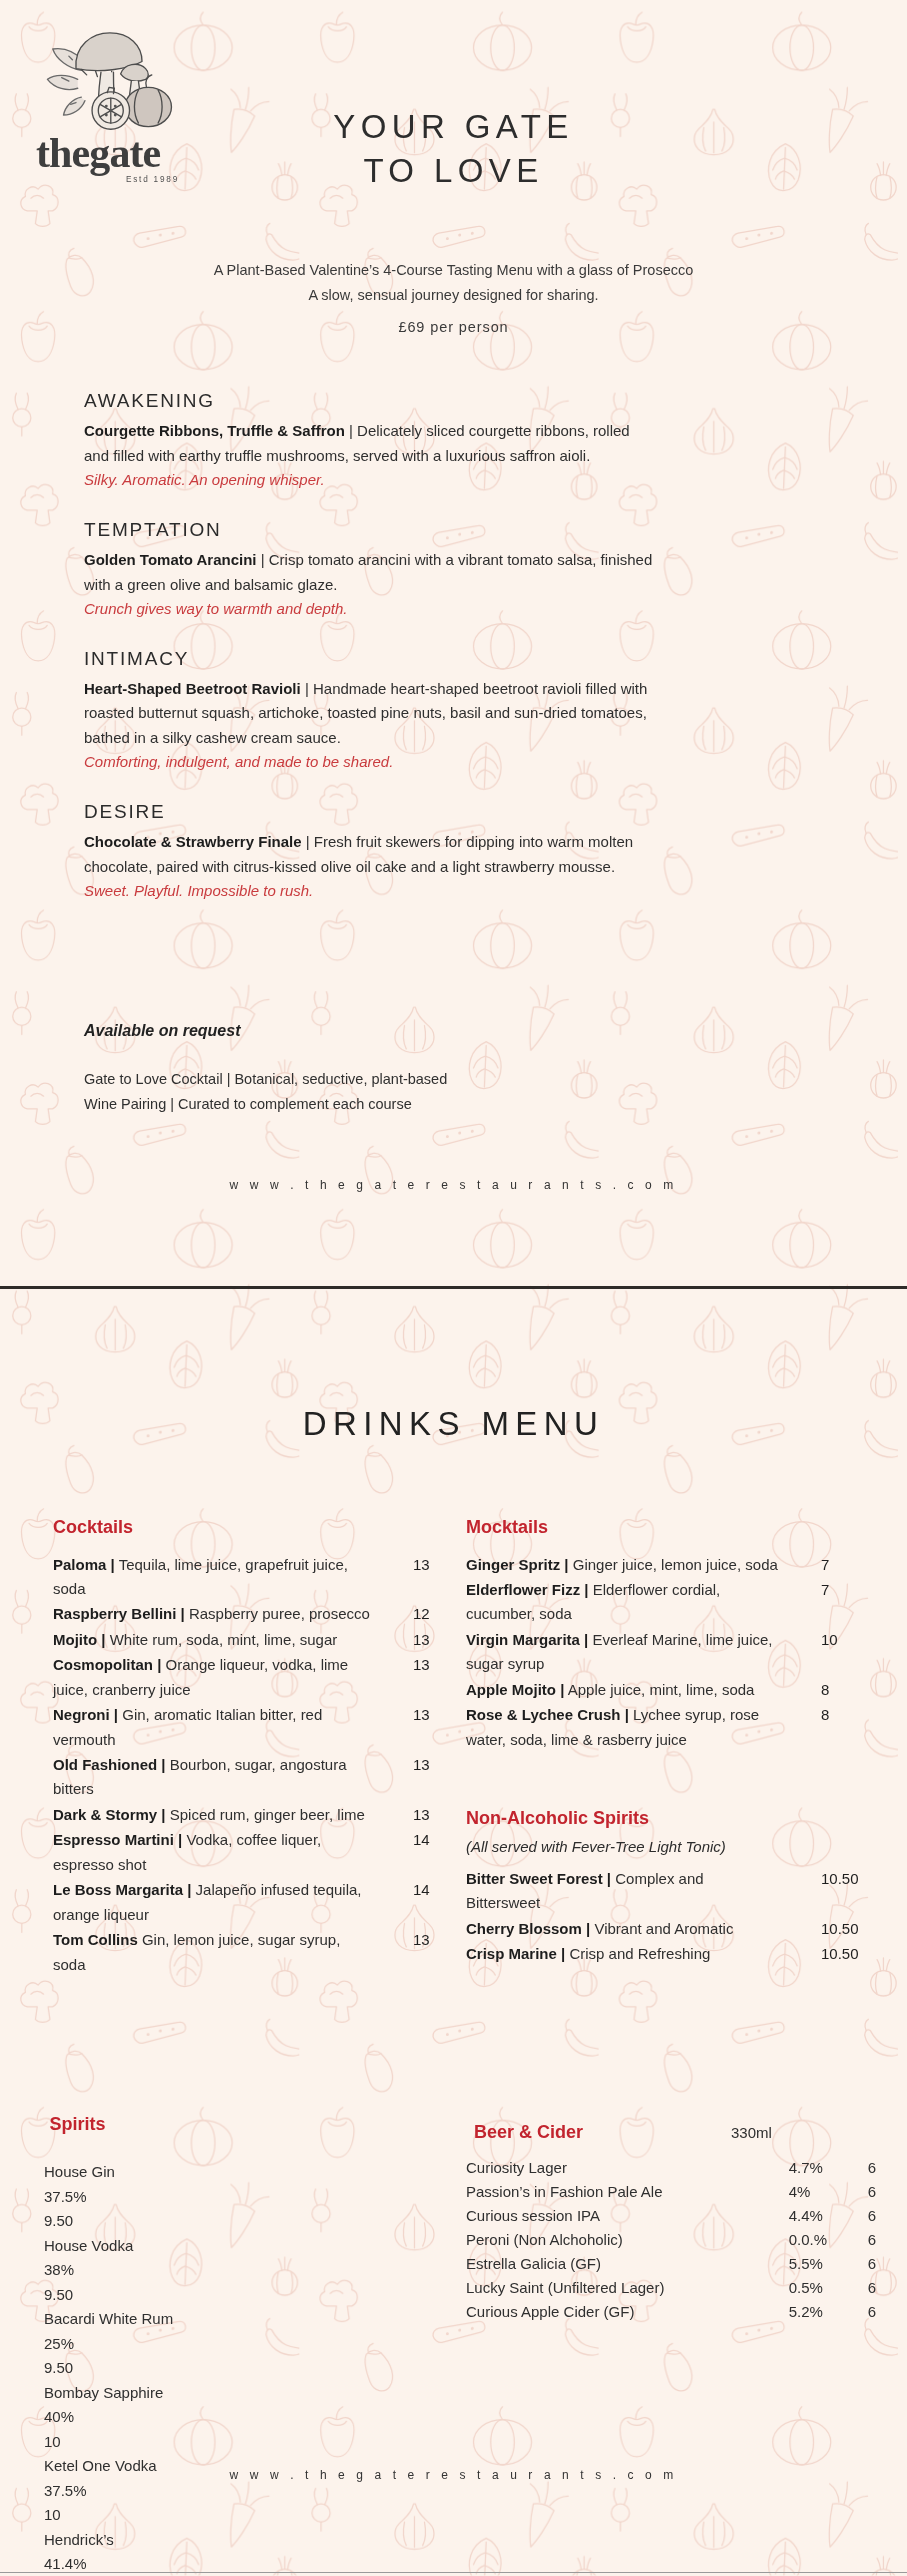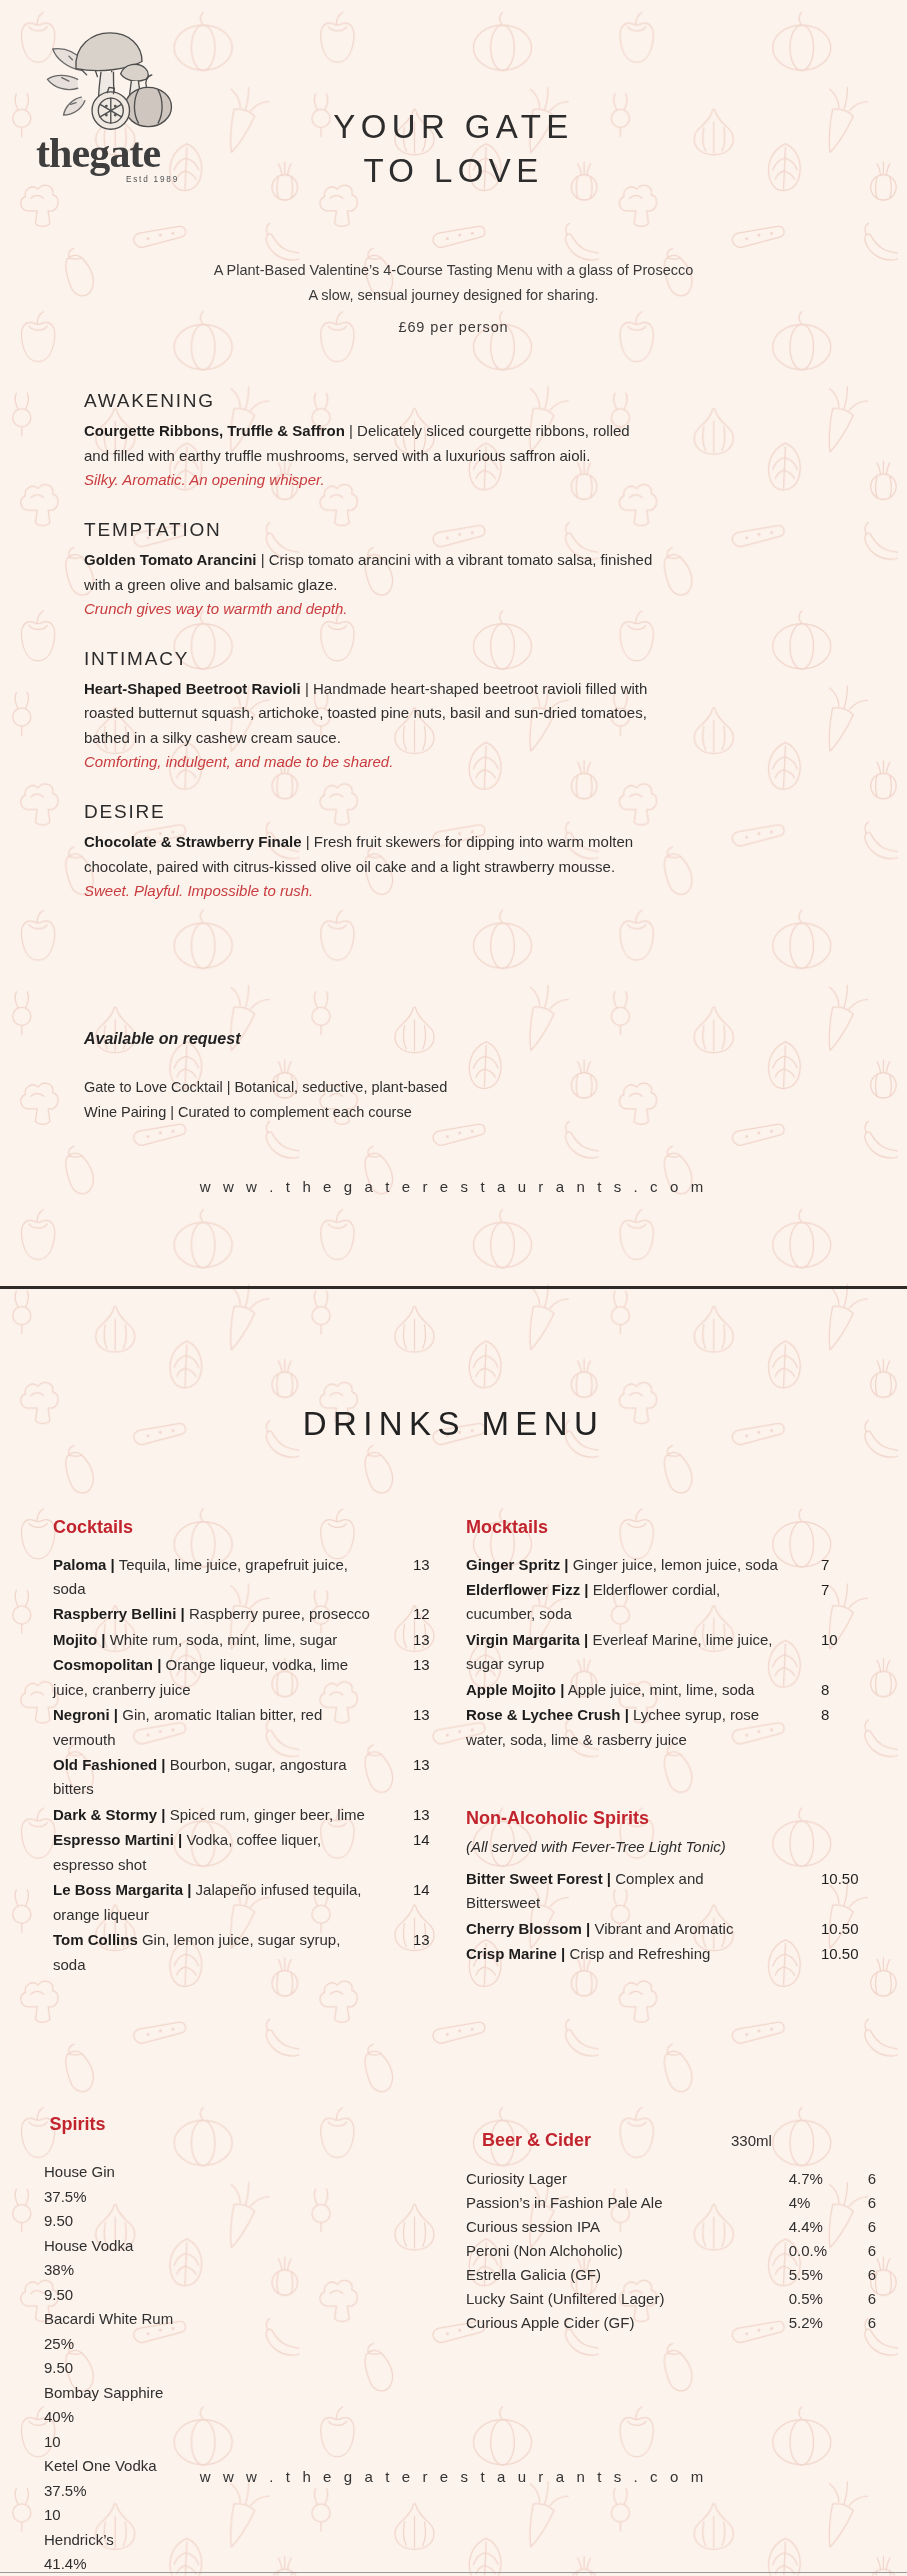--- a/index.html
+++ b/index.html
@@ -34,24 +34,24 @@
 
   
   .courses{left:84px;top:390px;width:570px;}
   .course{margin-bottom:26px;}
   .course-heading{font-size:19px;letter-spacing:1.8px;font-weight:normal;color:#2b2b2b;margin:0 0 7.3px 0;}
   .course-desc{margin:0;font-size:15px;line-height:24.5px;color:#2f2f2f;}
   .course-desc b{color:#1d1d1d;}
   .tagline{margin:0;font-size:15px;line-height:24.5px;font-style:italic;color:#c93b3e;}
 
   .available{left:84px;top:1013px;width:581px;}
-  .available-heading{font-size:16px;font-weight:bold;font-style:italic;color:#222;margin:17px 0 27px 0;}
+  .available-heading{font-size:16px;font-weight:bold;font-style:italic;color:#222;margin:9px 0 27px 0;}
   .available-line{margin:0;font-size:14.5px;line-height:25.4px;color:#2f2f2f;}
 
-  .website{left:0;right:0;text-align:center;font-size:15px;letter-spacing:4.1px;color:#333;}
+  .website{left:0;right:0;text-align:center;font-size:12px;letter-spacing:4.1px;color:#333;}
   .website.p1{top:1178px;}
   .website.p2{top:2468px;}
 
   .divider{left:0;top:1286px;width:907px;height:2.7px;background:#2e2b28;}
   .bottom-line{left:0;top:2572px;width:907px;height:0.9px;background:#9a9a9a;}
 
   
   .drinks-title{left:0;right:0;top:1383px;text-align:center;font-size:33px;letter-spacing:6.4px;color:#222;font-weight:normal;}
 
   .sec-heading{font-size:18px;font-weight:bold;color:#c2242e;margin:0 0 14.5px 0;}
@@ -74,21 +74,21 @@
 
   .spirits{left:44px;top:2114px;width:390px;}
   .spirits .sec-heading{padding-left:5.4px;margin:0 0 25.4px 0;}
   .srow{display:flex;font-size:15px;line-height:24.5px;color:#2f2f2f;flex-direction:column;}
   .srow .sname{width:229px;}
   .srow .sabv{width:122px;}
   .srow .sprice{flex:1;}
 
   .beer{left:466px;top:2114px;width:410px;}
   .beer-head{position:relative;margin:0 0 12.7px 0;}
-  .beer-head .sec-heading{margin:16px;}
+  .beer-head .sec-heading{margin:8px;}
   .size-label{position:absolute;left:265px;top:1.8px;font-size:15px;color:#2f2f2f;}
   .brow{display:flex;font-size:15px;line-height:24px;color:#2f2f2f;}
   .brow .bname{width:278px;}
   .brow .babv{width:80px;margin-left:48px;}
   .brow .bprice{flex:1;}
 </style>
 </head>
 <body>
 
 <svg class="bg" width="907" height="2576" aria-hidden="true" viewBox="0 0 1000 2839">

